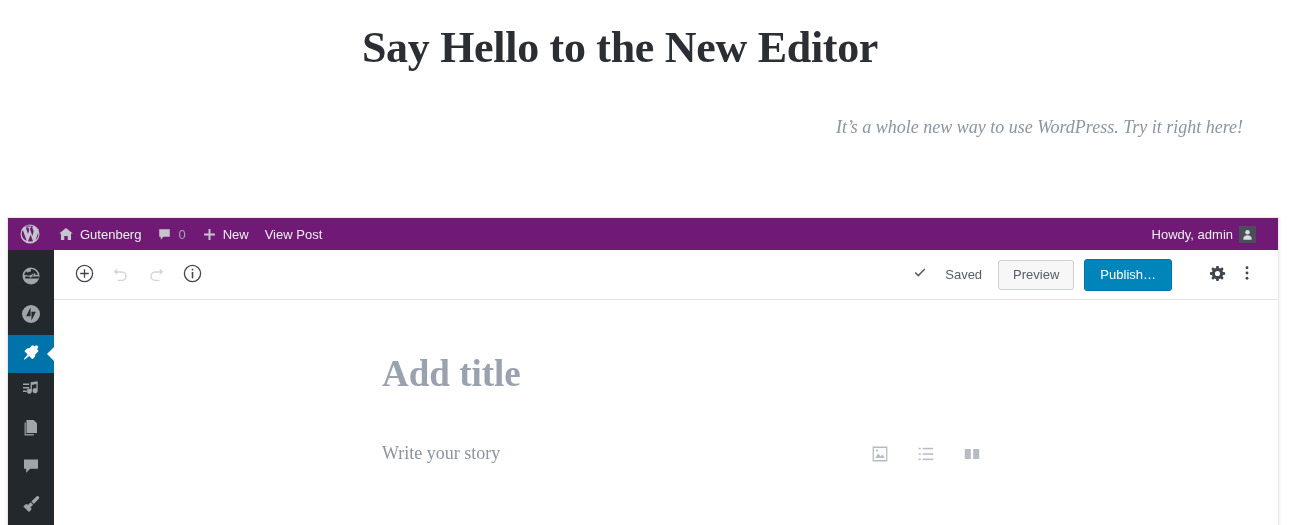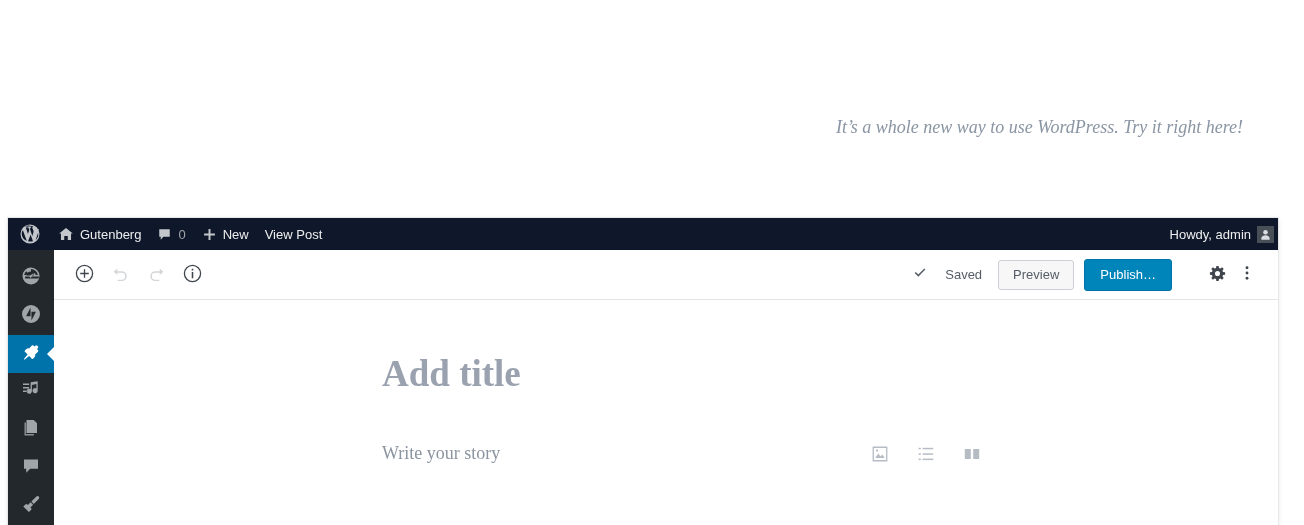--- a/index.html
+++ b/index.html
@@ -37,32 +37,32 @@
     position: absolute; left: 8px; top: 218px;
     width: 1270px; height: 320px;
     background: #fff;
     box-shadow: 0 0 0 1px #e6e8ea, 0 1px 5px rgba(0,0,0,.13);
     overflow: hidden;
   }
 
   
   #adminbar {
     position: absolute; left: 0; top: 0; width: 1270px; height: 32px;
-    background: #0f172a;
+    background: #701a75;
     display: flex; align-items: center;
     color: #eee; font-size: 13px;
   }
   .ab-item {
     display: flex; align-items: center; gap: 6px;
     height: 32px; padding: 0 8px;
     color: #eeeeee; white-space: nowrap;
   }
   #ab-logo { padding: 0 10px 0 12px; }
   .ab-spacer { flex: 1 1 auto; }
-  #ab-howdy { padding-right: 4px; }
+  #ab-howdy { padding-right: 22px; }
   .ab-avatar {
     width: 17px; height: 17px; background: #484f56;
     display: flex; align-items: center; justify-content: center;
   }
   .ab-avatar svg { width: 13px; height: 13px; fill: #d9dce0; }
   .ab-icon { display: inline-flex; align-items: center; }
   .ab-icon svg { fill: #c3c7cb; }
   .ab-count { color: #a0a5aa; }
 
   
@@ -161,20 +161,21 @@
     background: none; border: none; cursor: pointer;
     width: 24px; height: 24px;
     display: flex; align-items: center; justify-content: center;
   }
   .shortcut-btn svg { fill: #b6bcc4; }
 </style>
 </head>
 <body>
 
 <div id="hero">
+  <div id="hero-title">Say Hello to the New Editor</div>
   <div id="hero-subtitle">It’s a whole new way to use WordPress. Try it right here!</div>
 </div>
 
 <div id="frame">
 
   <div id="adminbar">
 
     <div class="ab-item" id="ab-logo">
       <span class="ab-icon">
         <svg viewBox="0 0 20 20" width="20" height="20">

